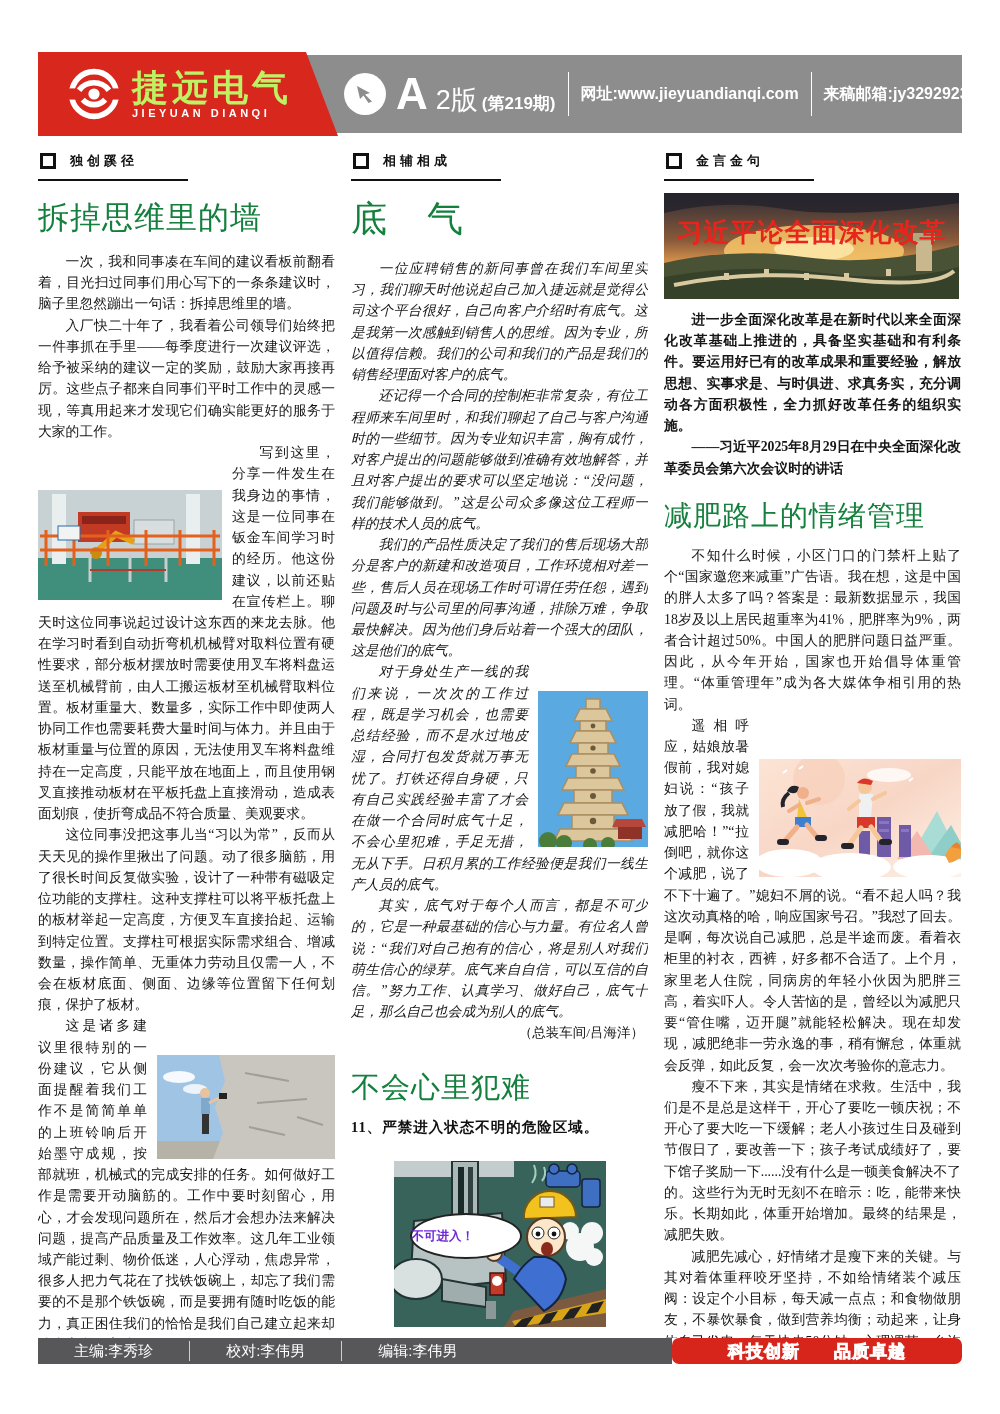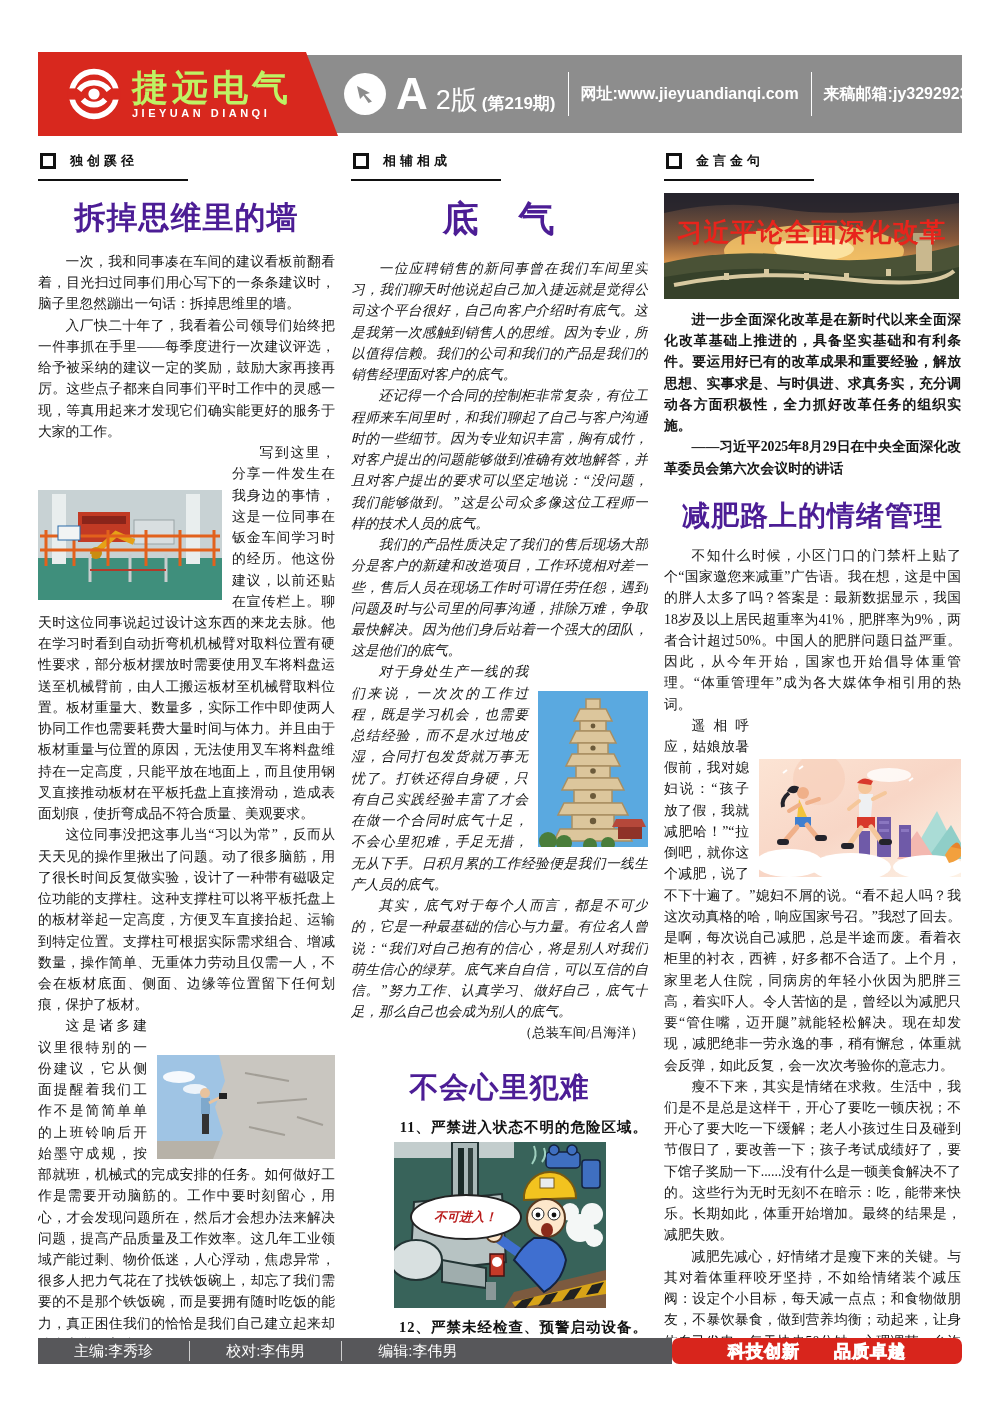--- a/index.html
+++ b/index.html
@@ -24,46 +24,46 @@
   .contact { font-size:16px; font-weight:bold; white-space:nowrap; }
 
   
   .content { position:absolute; left:38px; top:150px; width:924px; height:1188px; display:flex; gap:16px; }
   .col { width:297px; flex:0 0 297px; overflow:hidden; }
 
   .kicker-row { display:flex; align-items:center; gap:14px; padding:2px 0 9px 2px; border-bottom:2px solid #111; width:150px; }
   .kicker-square { width:16px; height:16px; border:3px solid #111; background:#fff; flex:0 0 auto; }
   .kicker-label { font-family:"Liberation Sans","DejaVu Sans",sans-serif; font-weight:bold; font-size:13px; color:#111; letter-spacing:4px; white-space:nowrap; }
 
-  .art-title { text-align:center; font-weight:bold; color:#4c1d95; }
+  .art-title { text-align:left; font-weight:normal; color:#15803d; }
   .t1 { font-size:31px; margin:16px 0 12px; letter-spacing:1px; }
   .t2 { font-size:36px; margin:14px 0 14px; letter-spacing:2px; }
   .t3 { font-size:29px; margin:26px 0 10px; letter-spacing:1px; }
   .t4 { font-size:28px; margin:18px 0 10px; letter-spacing:1px; }
 
   .body-text p { font-size:13.8px; line-height:1.54; text-align:justify; text-indent:2em; color:#161616; }
   .kai p { font-style:italic; }
   .bold-p p { font-weight:bold; }
   .byline { text-align:right; font-size:13.5px; color:#161616; padding:2px 4px 0 0; }
 
   .ph { display:block; }
   .fl { float:left; margin:4px 10px 4px 0; }
   .fr { float:right; margin:4px 0 4px 10px; }
 
   
   .banner { position:relative; width:295px; height:106px; margin:12px 0 10px; }
   .banner-title { position:absolute; left:0; right:0; top:22px; text-align:center; color:#e8241c;
                   font-family:"Liberation Sans","DejaVu Sans",sans-serif; font-weight:bold; font-size:26px; letter-spacing:1px; white-space:nowrap; }
 
   
-  .comic-item { font-weight:bold; font-size:14.5px; color:#111; text-align:right; margin:10px 0 5px; letter-spacing:1px; }
+  .comic-item { font-weight:bold; font-size:14.5px; color:#111; text-align:left; margin:10px 0 24px; letter-spacing:1px; }
   .cartoon { position:relative; width:212px; margin:0 auto; }
   .bubble { position:absolute; background:#fff; border:2px solid #222; border-radius:50%;
-            font-family:"Liberation Sans","DejaVu Sans",sans-serif; font-weight:bold; color:#b91c1c;
-            display:flex; flex-direction:column; align-items:center; justify-content:center; text-align:center;font-style:italic; }
+            font-family:"Liberation Sans","DejaVu Sans",sans-serif; font-weight:bold; color:#6d28d9;
+            display:flex; flex-direction:column; align-items:flex-start; justify-content:center; text-align:center; }
   .bubble1 { left:16px; top:52px; width:112px; height:46px; font-size:12.5px; }
 
   
   .footer { position:absolute; left:38px; top:1338px; width:924px; height:26px; display:flex;
             font-family:"Liberation Sans","DejaVu Sans",sans-serif; }
   .foot-gray { flex:1; background:#57575a; color:#fff; display:flex; align-items:center; font-size:15px; }
   .foot-gray .fitem { padding:0 36px; }
   .foot-gray .fsep { width:1px; height:20px; background:#cfcfcf; }
   .foot-red { width:290px; background:#d8251c; display:flex; align-items:center; justify-content:center; gap:34px;
               font-weight:bold; font-size:17px; color:#cf2017; -webkit-text-stroke:0.9px #fff; letter-spacing:1px;border-radius:7px; }

